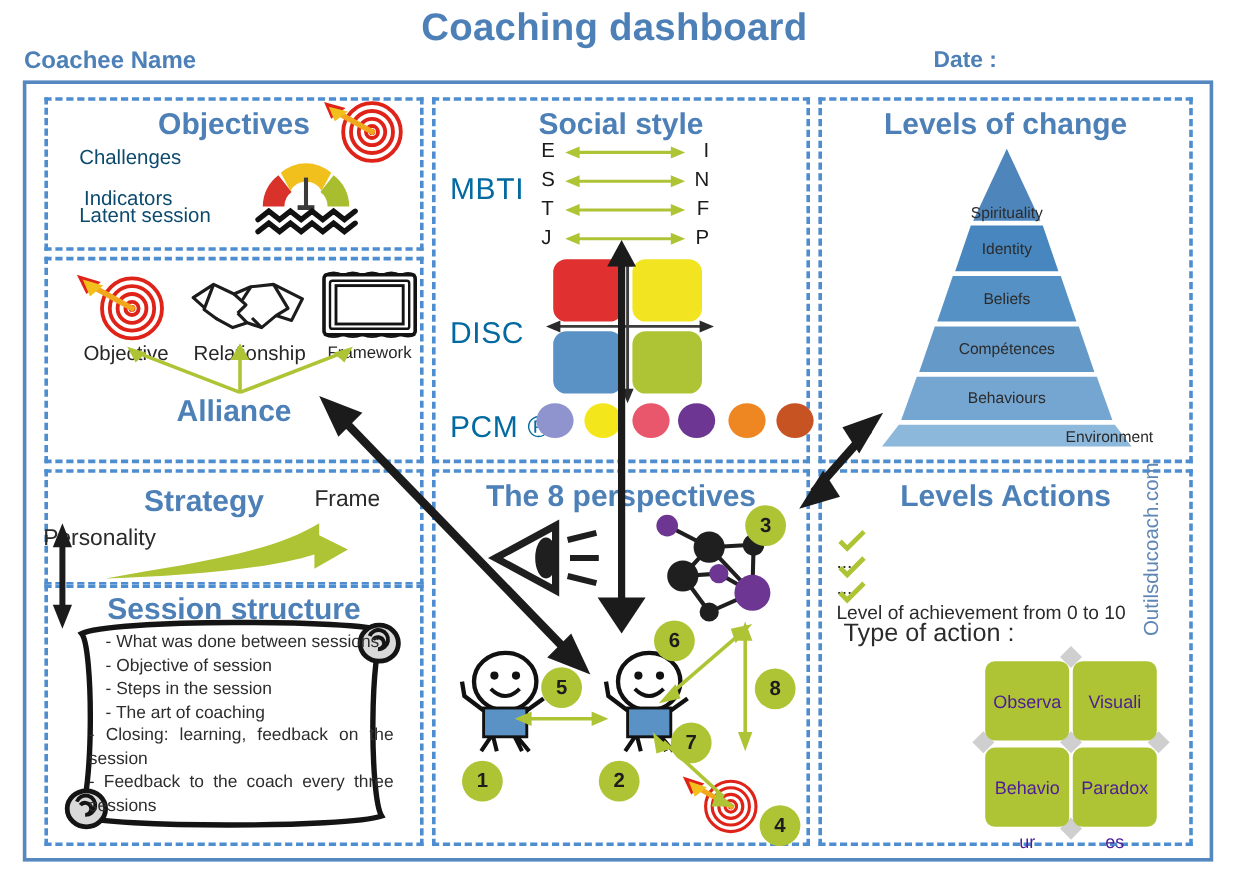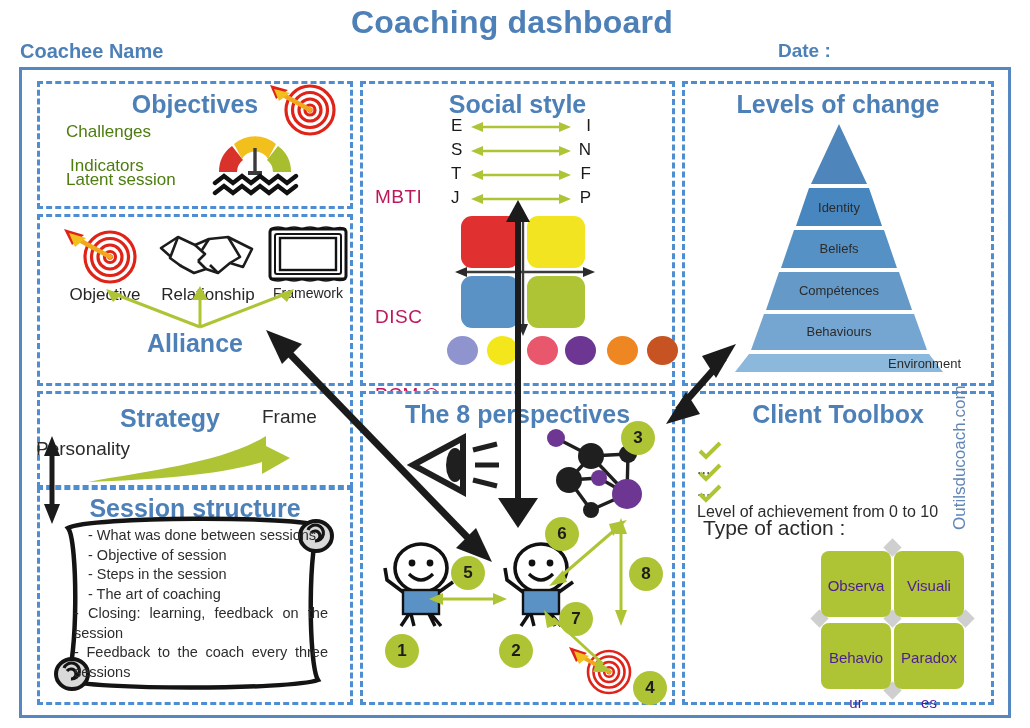--- a/index.html
+++ b/index.html
@@ -30,21 +30,21 @@
   #panel-session   {left:37px;top:487px;width:316px;height:218px;}
   
   #panel-social    {left:360px;top:81px;width:315px;height:305px;}
   #panel-perspect  {left:360px;top:391px;width:315px;height:314px;}
   
   #panel-levels    {left:682px;top:81px;width:312px;height:305px;}
   #panel-actions   {left:682px;top:391px;width:312px;height:314px;}
 
   
   #objectives-title{top:6px;}
-  .obj-line{position:absolute;left:26px;font-size:17px;color:#4d7c0f;}
+  .obj-line{position:absolute;left:26px;font-size:17px;color:#0c4a6e;}
   #obj-l0{top:38px;} #obj-l1{top:72px;left:30px;} #obj-l2{top:86px;}
 
   
   #alliance-title{top:112px;}
   .all-item{position:absolute;text-align:center;}
   .all-lbl{font-size:17px;color:#262626;}
   #all-i0{left:10px;top:6px;width:110px;}
   #all-i1{left:108px;top:6px;width:120px;}
   #all-i2{left:222px;top:6px;width:92px;}
   #all-i2 .all-lbl{font-size:14px;}
@@ -56,21 +56,21 @@
 
   
   #session-title{top:4px;}
   #scroll-body{position:absolute;left:18px;top:32px;width:284px;height:176px;}
   .ss-line{font-size:14.5px;color:#2d2d2d;line-height:19.5px;}
   #ss-list{position:absolute;left:30px;top:4px;width:240px;}
   .ss-just{text-align:justify;}
 
   
   #social-title{top:6px;}
-  .sect-lbl{position:absolute;font-size:19px;color:#be185d;letter-spacing:.5px;margin-top:42px;}
+  .sect-lbl{position:absolute;font-size:25px;color:#0369a1;letter-spacing:.5px;}
   #mbti-lbl{left:12px;top:60px;} #disc-lbl{left:12px;top:180px;} #pcm-lbl{left:12px;top:258px;}
   .mbti-row{position:absolute;left:88px;width:140px;height:22px;}
   .mbti-l{position:absolute;left:0;top:0;font-size:17px;color:#1b1b1b;}
   .mbti-r{position:absolute;right:0;top:0;font-size:17px;color:#1b1b1b;}
   .pcm-dot{position:absolute;width:31px;height:29px;border-radius:50%;top:252px;}
 
   
   #levels-title{top:6px;}
   .pyr-lbl{position:absolute;width:100%;text-align:center;font-size:13px;color:#2b2b2b;}
 
@@ -318,20 +318,21 @@
   <div class="panel-title" id="levels-title">Levels of change</div>
   <div class="abs" style="left:32px;top:38px;">
     <svg width="244" height="252" viewBox="0 0 244 252">
       <polygon points="122,2 150,62 94,62" fill="#4E86BC"></polygon>
       <polygon points="92,66 152,66 165,104 79,104" fill="#4786BE"></polygon>
       <polygon points="77,108 167,108 180,146 64,146" fill="#5691C5"></polygon>
       <polygon points="62,150 182,150 195,188 49,188" fill="#6499C8"></polygon>
       <polygon points="47,192 197,192 210,228 34,228" fill="#74A6D1"></polygon>
       <polygon points="32,232 212,232 226,250 18,250" fill="#8CB8DC"></polygon>
     </svg>
+    <div class="pyr-lbl" style="top:48px;">Spirituality</div>
     <div class="pyr-lbl" style="top:78px;">Identity</div>
     <div class="pyr-lbl" style="top:119px;">Beliefs</div>
     <div class="pyr-lbl" style="top:161px;">Compétences</div>
     <div class="pyr-lbl" style="top:202px;">Behaviours</div>
     <div class="pyr-lbl" style="top:234px;text-align:right;">Environment</div>
   </div>
 </div>
 
 <div class="panel" id="panel-perspect">
   <div class="panel-title" id="perspect-title">The 8 perspectives</div>
@@ -461,21 +462,21 @@
     </div>
   <div class="num-badge" style="left:196px;top:208px;">
       <span>7</span>
     </div>
   <div class="num-badge" style="left:266px;top:163px;">
       <span>8</span>
     </div>
 </div>
 
 <div class="panel" id="panel-actions">
-  <div class="panel-title" id="actions-title">Client Toolbox</div>
+  <div class="panel-title" id="actions-title">Levels Actions</div>
 
   <div class="chk-row" style="left:12px;top:48px;">
     <svg width="26" height="18" style="vertical-align:-4px;">
       <path d="M3 9 L9 15 L23 1" fill="none" stroke="#AFC435" stroke-width="4"></path>
     </svg><span>...</span>
   </div>
   <div class="chk-row" style="left:12px;top:70px;">
     <svg width="26" height="18" style="vertical-align:-4px;">
       <path d="M3 9 L9 15 L23 1" fill="none" stroke="#AFC435" stroke-width="4"></path>
     </svg><span>...</span>

